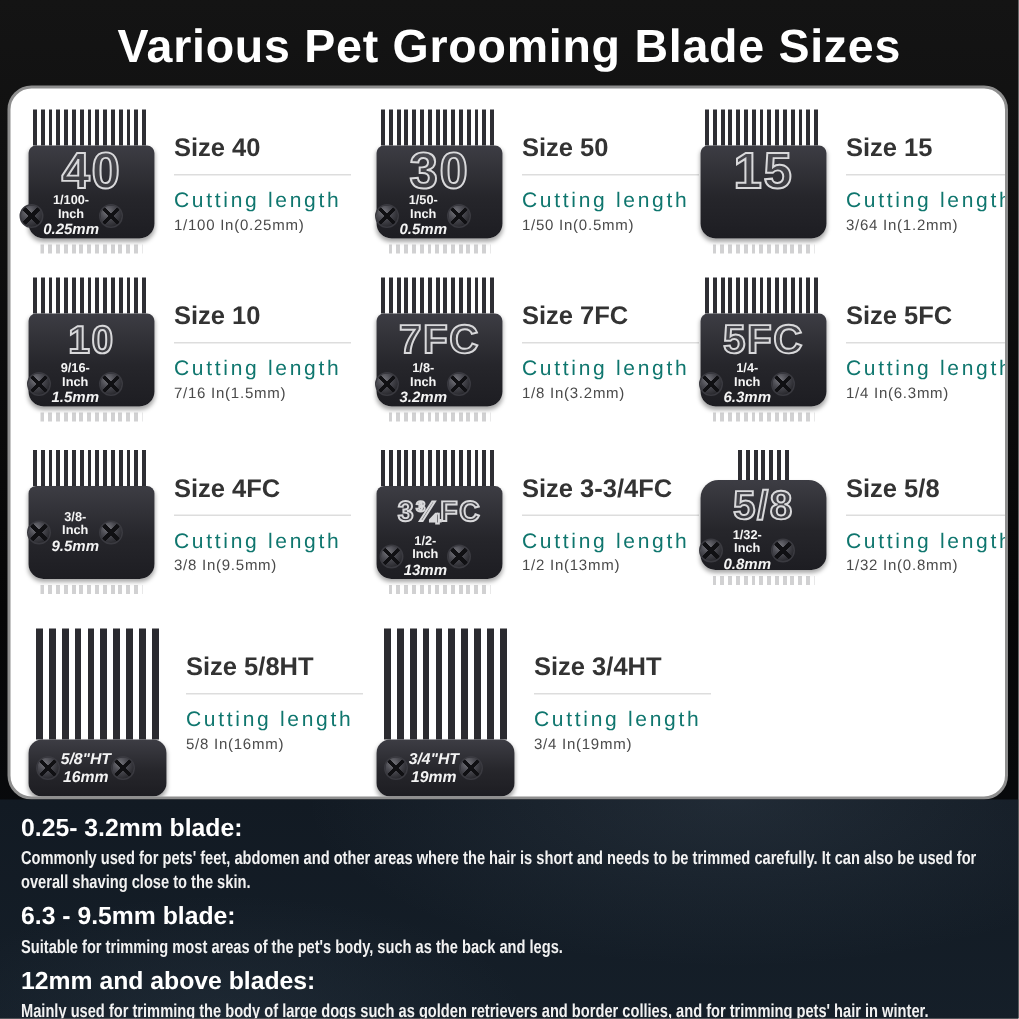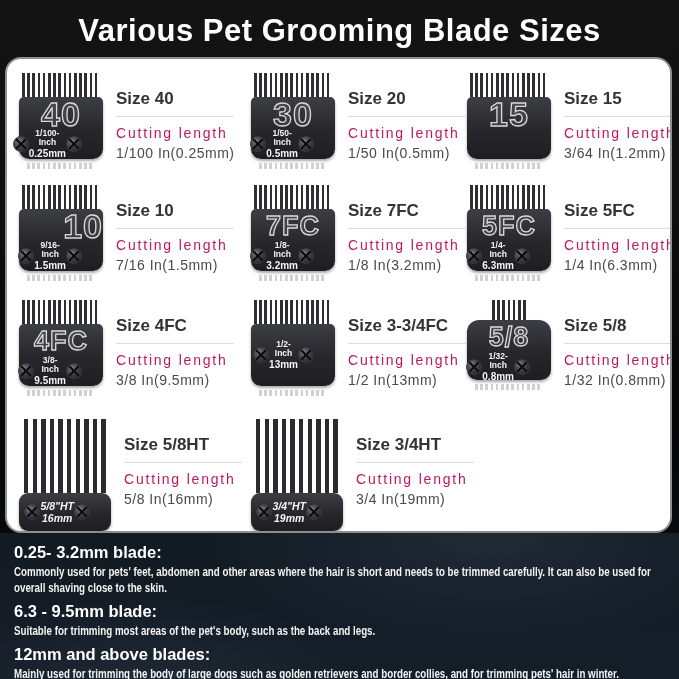--- a/index.html
+++ b/index.html
@@ -34,38 +34,38 @@
   .type-narrow .bladebody { height:60px; border-radius:12px 12px 10px 10px; }
   .type-tall .bladebody { height:38px; border-radius:9px; }
 
   .num { text-align:center; font-weight:700; letter-spacing:1px; height:32px; line-height:35px;
          color:rgba(255,255,255,.08); -webkit-text-stroke:1.3px #d9d9db; flex:none; }
   .type-narrow .num { }
 
   .labelrow { flex:1; display:flex; align-items:center; justify-content:flex-end; padding:0 21px; }
   .marks { flex:1; text-align:center; color:#f4f4f4; line-height:1; }
   .inch { display:block; font-size:8.5px; font-weight:700; }
-  .mm   { display:block; font-size:10px; font-weight:700; margin-top:3px; }
+  .mm   { display:block; font-size:10px; font-weight:700; margin-top:3px;font-style:italic; }
   .type-tall .inch, .type-tall .mm { font-style:italic; font-size:10.5px; }
   .type-tall .mm { margin-top:2px; }
 
   .screw { width:16px; height:16px; flex:none; border-radius:50%; border:1px solid #3a3a40;
     background-image:
       linear-gradient(45deg, rgba(0,0,0,0) 44%, #101013 44% 56%, rgba(0,0,0,0) 56%),
       linear-gradient(135deg, rgba(0,0,0,0) 44%, #101013 44% 56%, rgba(0,0,0,0) 56%),
       radial-gradient(circle at 35% 30%, #77777d 0%, #4b4b52 35%, #2a2a2f 75%, #1b1b1f 100%); }
 
   .blade::after { content:""; display:block; height:6px; width:80%; margin:4px auto 0; opacity:.22;
       background:repeating-linear-gradient(90deg,#2e2e33 0 2.6px,rgba(0,0,0,0) 2.6px 5.2px); }
 
   .info { padding:19px 0 0 13px; min-width:0; }
   .size { font-size:17px; font-weight:700; color:#333333; white-space:nowrap; }
   .divider { height:1px; background:#dddddd; margin:7px 0 8px; width:118px; }
-  .cl-label { font-size:14px; color:#be185d; letter-spacing:1.8px; white-space:nowrap; }
-  .cl-value { font-size:14px; color:#4a4a4a; letter-spacing:.5px; margin-top:4px; white-space:nowrap; }
+  .cl-label { font-size:14px; color:#0f766e; letter-spacing:1.8px; white-space:nowrap; }
+  .cl-value { font-size:10px; color:#4a4a4a; letter-spacing:.5px; margin-top:4px; white-space:nowrap; }
 
   
   .bottom { flex:1; padding:10px 15px 0 14px;
       background:
         radial-gradient(70% 120% at 72% 0%, rgba(110,130,150,.16), rgba(0,0,0,0) 60%),
         radial-gradient(50% 90% at 22% 95%, rgba(110,130,150,.10), rgba(0,0,0,0) 60%),
         linear-gradient(180deg,#121a23 0%,#151f29 100%); }
   .note { margin-bottom:6px; }
   .note-heading { color:#ffffff; font-size:16.5px; font-weight:700; line-height:18px; margin-bottom:3px; }
   .note-body { color:#f2f2f2; font-size:12.5px; font-weight:700; line-height:16px;
@@ -111,21 +111,21 @@
           <span class="screw"></span>
           <span class="marks">
             <span class="inch">1/50-Inch</span>
             <span class="mm">0.5mm</span>
           </span>
           <span class="screw"></span>
         </div>
       </div>
     </div>
     <div class="info">
-      <div class="size">Size 20</div>
+      <div class="size">Size 50</div>
       <div class="divider"></div>
       <div class="cl-label">Cutting length</div>
       <div class="cl-value">1/50 In(0.5mm)</div>
     </div>
   </div>
 
   <div class="card type-standard">
     <div class="blade">
       <div class="teeth"></div>
       <div class="bladebody">
@@ -137,21 +137,21 @@
       <div class="divider"></div>
       <div class="cl-label">Cutting length</div>
       <div class="cl-value">3/64 In(1.2mm)</div>
     </div>
   </div>
 
   <div class="card type-standard">
     <div class="blade">
       <div class="teeth"></div>
       <div class="bladebody">
-        <div class="num" style="font-size: 34px; text-align: right;">10</div>
+        <div class="num" style="font-size: 26px;">10</div>
         <div class="labelrow">
           <span class="screw"></span>
           <span class="marks">
             <span class="inch">9/16-Inch</span>
             <span class="mm">1.5mm</span>
           </span>
           <span class="screw"></span>
         </div>
       </div>
     </div>
@@ -206,21 +206,20 @@
       <div class="divider"></div>
       <div class="cl-label">Cutting length</div>
       <div class="cl-value">1/4 In(6.3mm)</div>
     </div>
   </div>
 
   <div class="card type-standard">
     <div class="blade">
       <div class="teeth"></div>
       <div class="bladebody">
-        <div class="num" style="font-size: 27px;">4FC</div>
         <div class="labelrow">
           <span class="screw"></span>
           <span class="marks">
             <span class="inch">3/8-Inch</span>
             <span class="mm">9.5mm</span>
           </span>
           <span class="screw"></span>
         </div>
       </div>
     </div>
@@ -229,20 +228,21 @@
       <div class="divider"></div>
       <div class="cl-label">Cutting length</div>
       <div class="cl-value">3/8 In(9.5mm)</div>
     </div>
   </div>
 
   <div class="card type-standard">
     <div class="blade">
       <div class="teeth"></div>
       <div class="bladebody">
+        <div class="num" style="font-size: 19px;">3¾FC</div>
         <div class="labelrow">
           <span class="screw"></span>
           <span class="marks">
             <span class="inch">1/2-Inch</span>
             <span class="mm">13mm</span>
           </span>
           <span class="screw"></span>
         </div>
       </div>
     </div>

